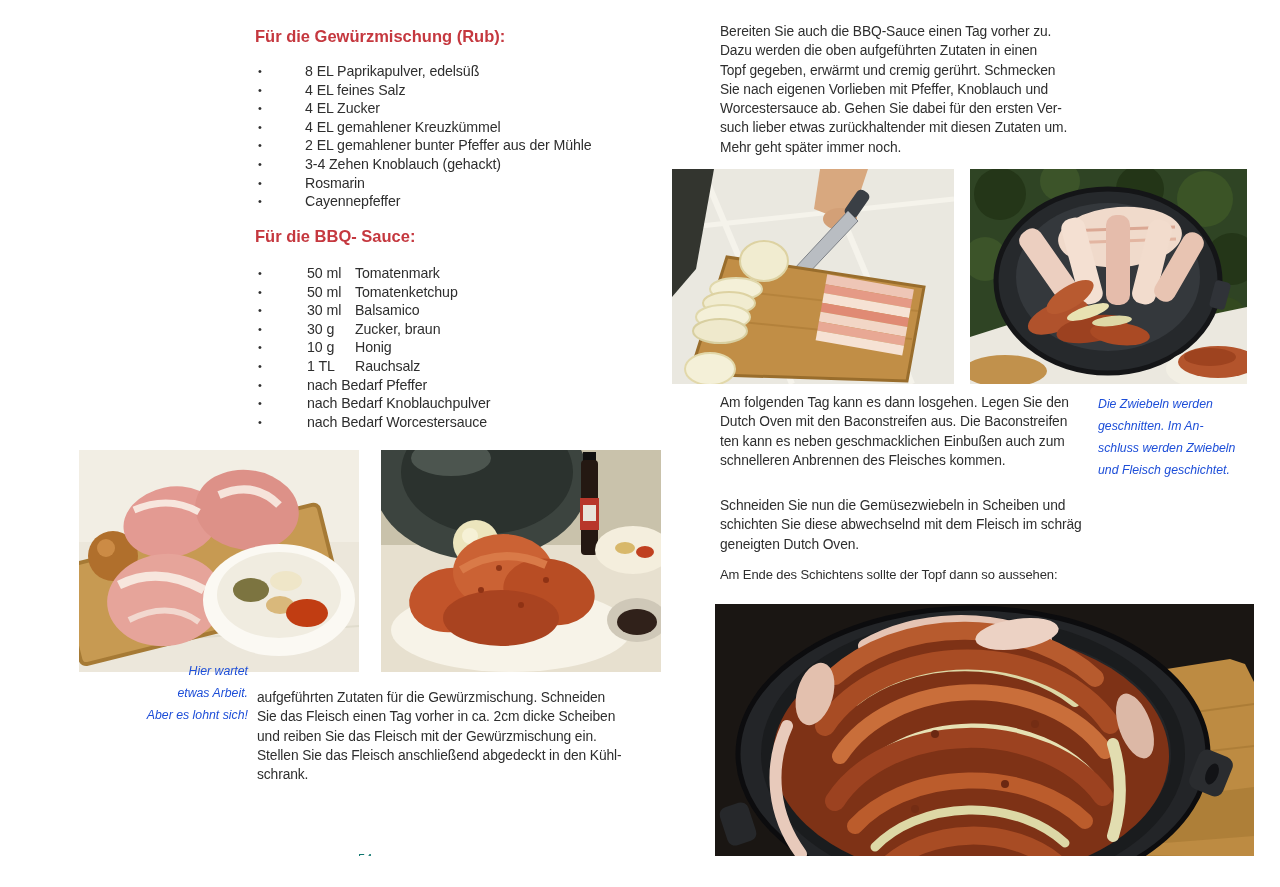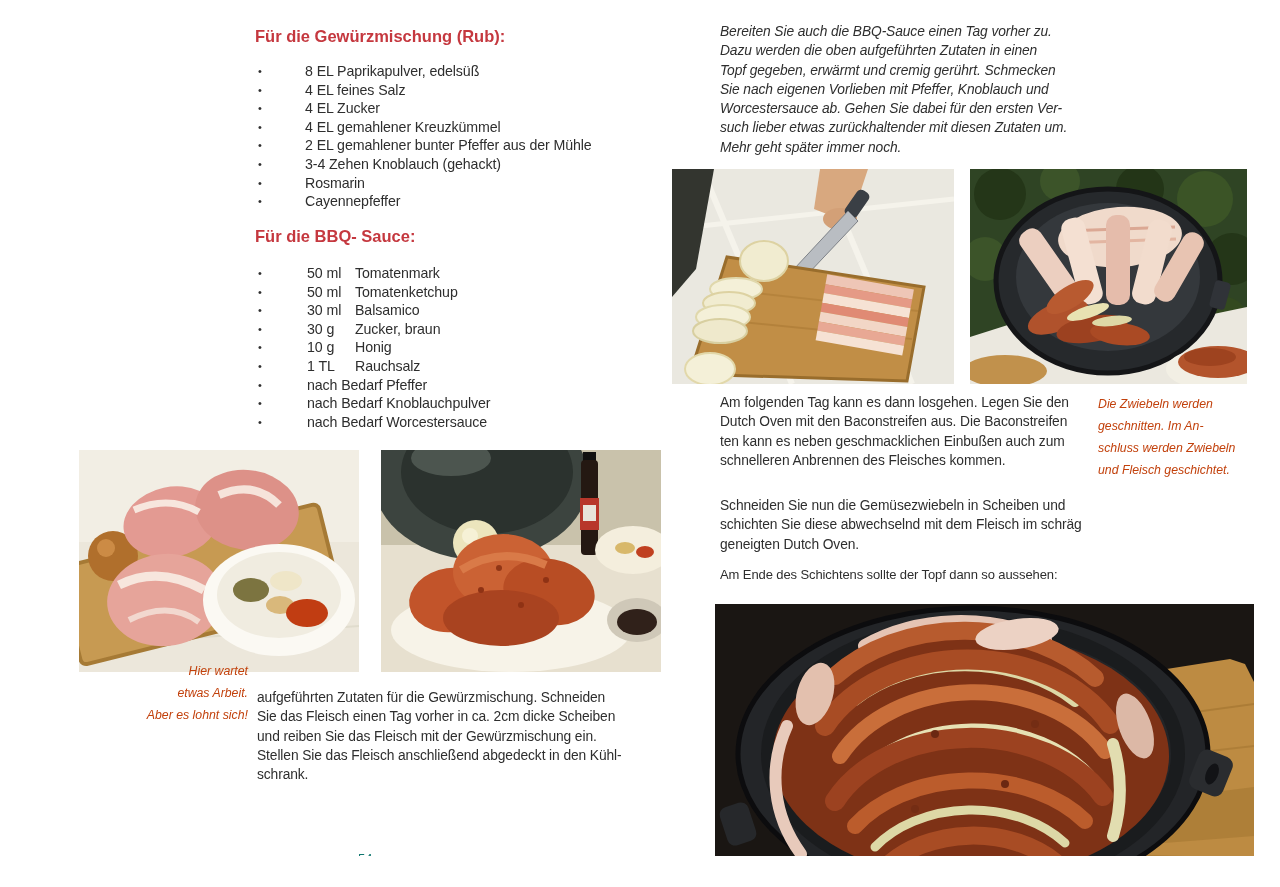--- a/index.html
+++ b/index.html
@@ -11,21 +11,21 @@
   .heading {
     font-size:16.5px; font-weight:bold; color:#c5383f; white-space:nowrap;
   }
   .para { font-size:13.8px; line-height:19.3px; letter-spacing:-0.1px; }
   .para .jline { white-space:nowrap; }
   .list { font-size:14.2px; letter-spacing:-0.1px; }
   .li { position:relative; padding-left:47px; line-height:18.6px; white-space:nowrap; }
   .li .bullet { position:absolute; left:0; top:0; font-size:11px; line-height:18.6px; }
   .li2 { padding-left:49px; }
   .li2 .qty { display:inline-block; width:48px; }
-  .caption { font-size:12.3px; font-style:italic; color:#c2410c; line-height:22px; }
+  .caption { font-size:12.3px; font-style:italic; color:#1d4ed8; line-height:22px; }
   .caption .jline { white-space:nowrap; }
   .caption-left { text-align:right; }
   .caption-left .jline { white-space:normal; }
   .final-line { font-size:13px; letter-spacing:-0.1px; white-space:nowrap; }
   .page-number { font-size:13px; color:#0f766e; text-align:left; }
   .photo { position:absolute; overflow:hidden; background:#ddd; }
   .photo svg { display:block; }
 </style>
 </head>
 <body>
@@ -126,21 +126,21 @@
   <div class="abs para" style="left:237px; top:688px; width:366px;">
       <div class="jline">aufgeführten Zutaten für die Gewürzmischung. Schneiden</div>
       <div class="jline">Sie das Fleisch einen Tag vorher in ca. 2cm dicke Scheiben</div>
       <div class="jline">und reiben Sie das Fleisch mit der Gewürzmischung ein.</div>
       <div class="jline">Stellen Sie das Fleisch anschließend abgedeckt in den Kühl-</div>
       <div class="jline">schrank.</div>
     </div>
 
   <div class="abs page-number" style="left:338px; top:851px; width:32px;">54</div>
 
-  <div class="abs para" style="left:700px; top:22px; width:362px;font-style:italic;">
+  <div class="abs para" style="left:700px; top:22px; width:362px;">
       <div class="jline">Bereiten Sie auch die BBQ-Sauce einen Tag vorher zu.</div>
       <div class="jline">Dazu werden die oben aufgeführten Zutaten in einen</div>
       <div class="jline">Topf gegeben, erwärmt und cremig gerührt. Schmecken</div>
       <div class="jline">Sie nach eigenen Vorlieben mit Pfeffer, Knoblauch und</div>
       <div class="jline">Worcestersauce ab. Gehen Sie dabei für den ersten Ver-</div>
       <div class="jline">such lieber etwas zurückhaltender mit diesen Zutaten um.</div>
       <div class="jline">Mehr geht später immer noch.</div>
     </div>
 
   <div class="photo" style="left:652px; top:169px; width:282px; height:215px;" aria-label="Zwiebelscheiben und Baconstreifen werden auf einem Holzbrett geschnitten">

